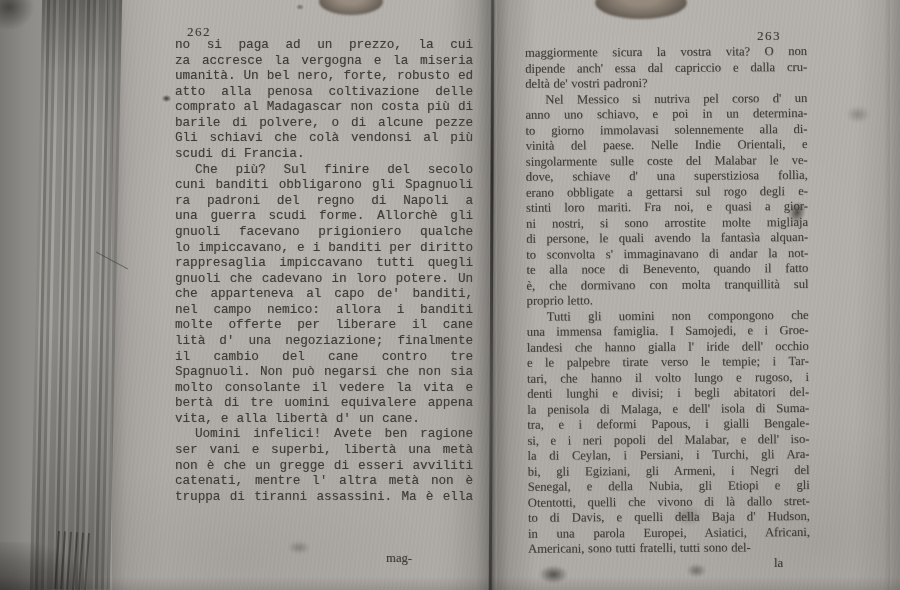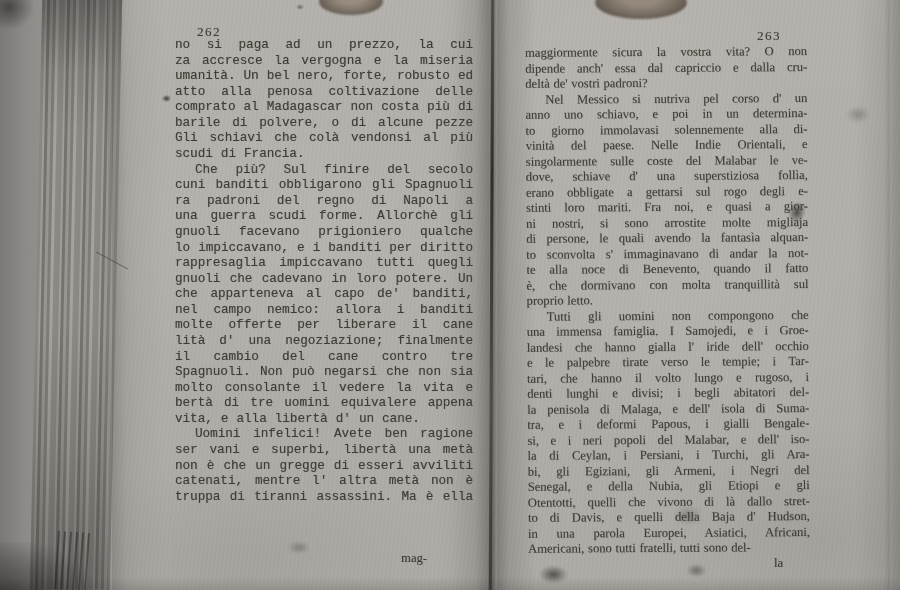--- a/index.html
+++ b/index.html
@@ -57,32 +57,32 @@
   .st4{left:846px;top:106px;width:24px;height:17px;filter:blur(1.2px);background:radial-gradient(rgba(70,64,57,0.35), transparent 72%);}
   .st5{left:674px;top:506px;width:28px;height:19px;filter:blur(1.6px);background:radial-gradient(rgba(60,56,50,0.35), transparent 74%);}
   .st6{left:540px;top:566px;width:27px;height:17px;filter:blur(0.8px);
        background:radial-gradient(rgba(33,30,27,0.65), rgba(33,30,27,0.15) 58%, transparent 82%);}
   .st7{left:687px;top:564px;width:19px;height:13px;filter:blur(1px);background:radial-gradient(rgba(50,46,40,0.5), transparent 76%);}
   .st8{left:296px;top:4px;width:8px;height:6px;filter:blur(0.5px);background:radial-gradient(rgba(55,51,46,0.55), transparent 75%);}
   .scratch{left:94px;top:260px;width:36px;height:1px;transform:rotate(28deg);background:rgba(55,53,50,0.5);}
   
   .ink{color:#403d37;text-shadow:0.3px 0.3px 0.7px rgba(64,61,55,0.45);}
   .pagenum{font-size:13px;letter-spacing:1.5px;}
-  .pn-left{left:197px;top:24px;}
+  .pn-left{left:187px;top:24px;}
   .pn-right{left:757px;top:28px;}
   .text-block{font-size:12.6px;}
   .tb-left{left:175px;top:38px;width:298px;font-family:Liberation Mono, monospace;}
   .tb-right{left:525px;top:44px;width:282px;transform:rotate(-0.35deg);transform-origin:100% 0;}
   .line{position:static;display:block;height:15.58px;line-height:15.58px;overflow:hidden;
         text-align:justify;text-align-last:justify;word-spacing:0.5px;}
   .tb-right .line{height:15.5px;line-height:15.5px;}
   .line.ind{text-indent:20px;}
   .line.end{text-align-last:left;}
   .catchword{font-size:12.6px;text-align:right;box-sizing:border-box;}
-  .cw-left{left:175px;top:551px;width:298px;padding-right:46px;text-align:right;}
+  .cw-left{left:160px;top:551px;width:298px;padding-right:46px;text-align:right;}
   .cw-right{left:525px;top:556px;width:282px;padding-right:24px;}
 </style>
 </head>
 <body>
 
 <div class="scan">
 
   <div class="outer-left"></div>
   <div class="fore-edge"></div>
   <div class="fore-edge-soft"></div>

